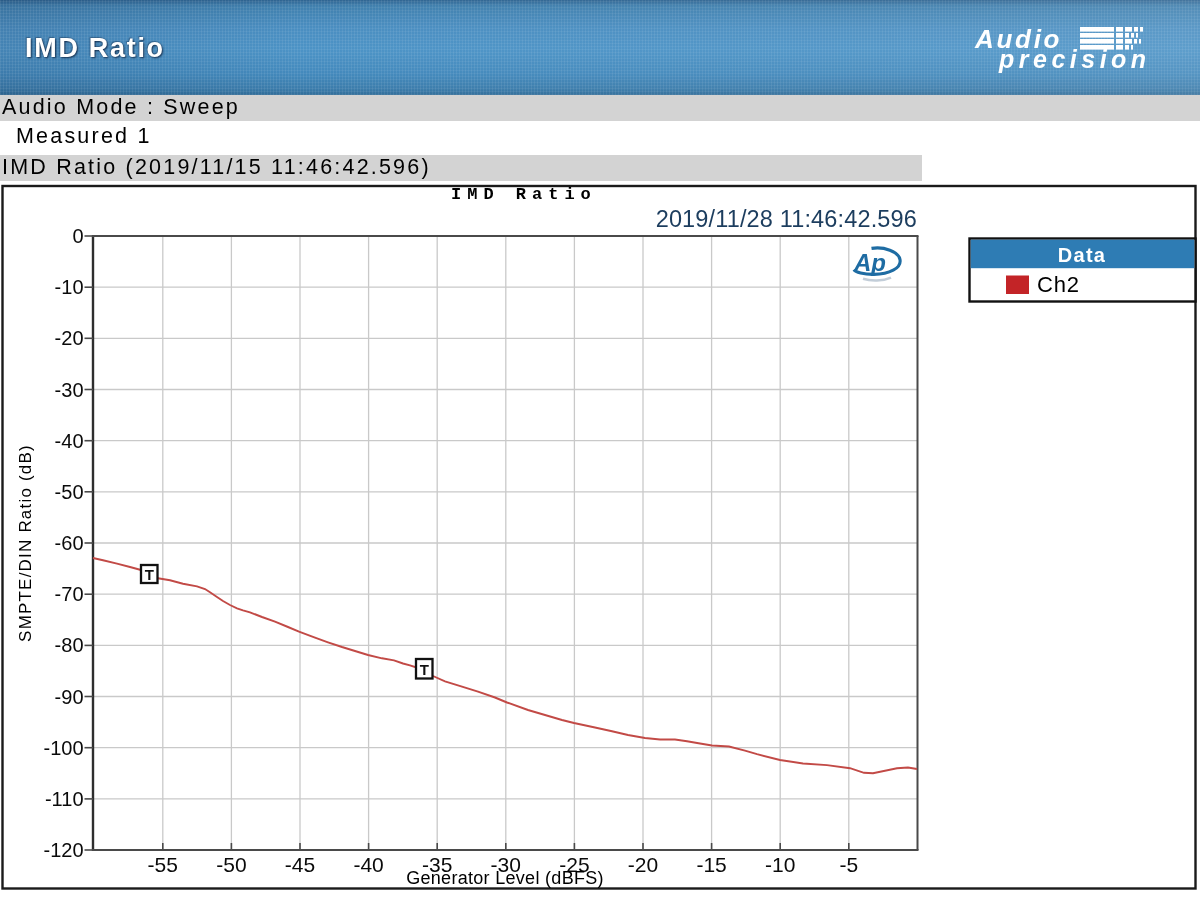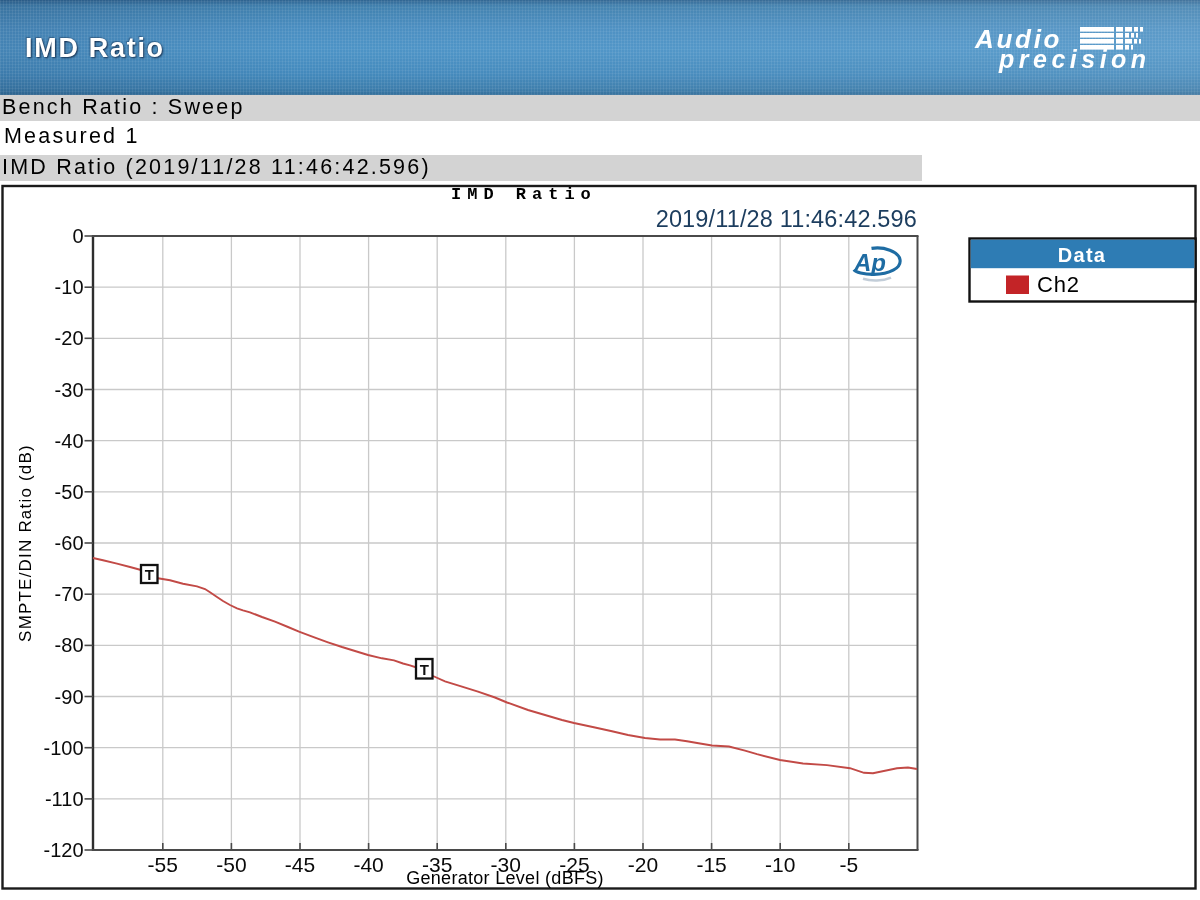--- a/index.html
+++ b/index.html
@@ -11,21 +11,21 @@
       repeating-linear-gradient(0deg, rgba(255,255,255,.055) 0 1px, rgba(255,255,255,0) 1px 3px),
       linear-gradient(90deg, rgba(0,0,30,0.10) 0, rgba(0,0,0,0) 25%, rgba(255,255,255,0.05) 70%, rgba(255,255,255,0.10) 100%),
       linear-gradient(180deg,#2f6491 0,#4080ae 6px,#4a8ec1 28px,#4c93c6 50px,#4389bc 74px,#3b7cab 89px,#326d99 95px);
   }
   #banner .title{position:absolute;left:25px;top:33px;color:#ffffff;font-size:27px;font-weight:bold;
     letter-spacing:1.7px;text-shadow:1px 1px 2px rgba(10,30,60,0.85), -1px -1px 1px rgba(10,30,60,0.35);}
   .band{position:absolute;left:0;background:#d3d3d3;color:#000;}
   #band1{top:95px;width:1200px;height:26px;}
   #band1 span{position:absolute;left:2px;top:0px;font-size:21.5px;letter-spacing:2.2px;}
   #row2{position:absolute;left:0;top:121px;width:1200px;height:34px;background:#fff;}
-  #row2 .m1{position:absolute;left:4px;top:3px;font-size:21.5px;letter-spacing:2.2px;}
+  #row2 .m1{position:absolute;left:16px;top:3px;font-size:21.5px;letter-spacing:2.2px;}
   #row2 .m2{position:absolute;left:174px;top:3px;font-size:21.5px;letter-spacing:1.95px;}
   #band3{top:155px;width:922px;height:26px;}
   #band3 span{position:absolute;left:2px;top:0px;font-size:21.5px;letter-spacing:2.2px;}
   #chartsvg{position:absolute;left:0;top:0;}
 </style>
 </head>
 <body>
   <div id="banner">
     <div class="title">IMD Ratio</div>
     <svg width="200" height="60" style="position:absolute;left:965px;top:18px;" viewBox="0 0 200 60">
@@ -53,27 +53,27 @@
             <rect x="174" y="21" width="2" height="4.6"></rect>
             <rect x="151" y="27" width="7" height="4.6"></rect>
             <rect x="160" y="27" width="4" height="4.6"></rect>
             <rect x="166" y="27" width="2" height="4.6"></rect>
           </g>
         </g>
       </g>
     </svg>
   </div>
   <div id="band1" class="band">
-    <span>Bench Ratio : Sweep</span>
+    <span>Audio Mode : Sweep</span>
   </div>
   <div id="row2">
     <span class="m1">Measured 1</span>
   </div>
   <div id="band3" class="band">
-    <span>IMD Ratio (2019/11/28 11:46:42.596)</span>
+    <span>IMD Ratio (2019/11/15 11:46:42.596)</span>
   </div>
 
   <svg id="chartsvg" width="1200" height="900" viewBox="0 0 1200 900">
 
     <rect x="2.5" y="186.0" width="1193" height="702.5" fill="#ffffff" stroke="#1a1a1a" stroke-width="2.4"></rect>
 
     <text x="451" y="198.5" font-family="Liberation Mono, monospace" font-size="17" font-weight="bold" letter-spacing="6" fill="#000">IMD Ratio</text>
 
     <text x="917" y="227" text-anchor="end" font-size="23.5" letter-spacing="0.15" fill="#1c3d5e">2019/11/28 11:46:42.596</text>
 

